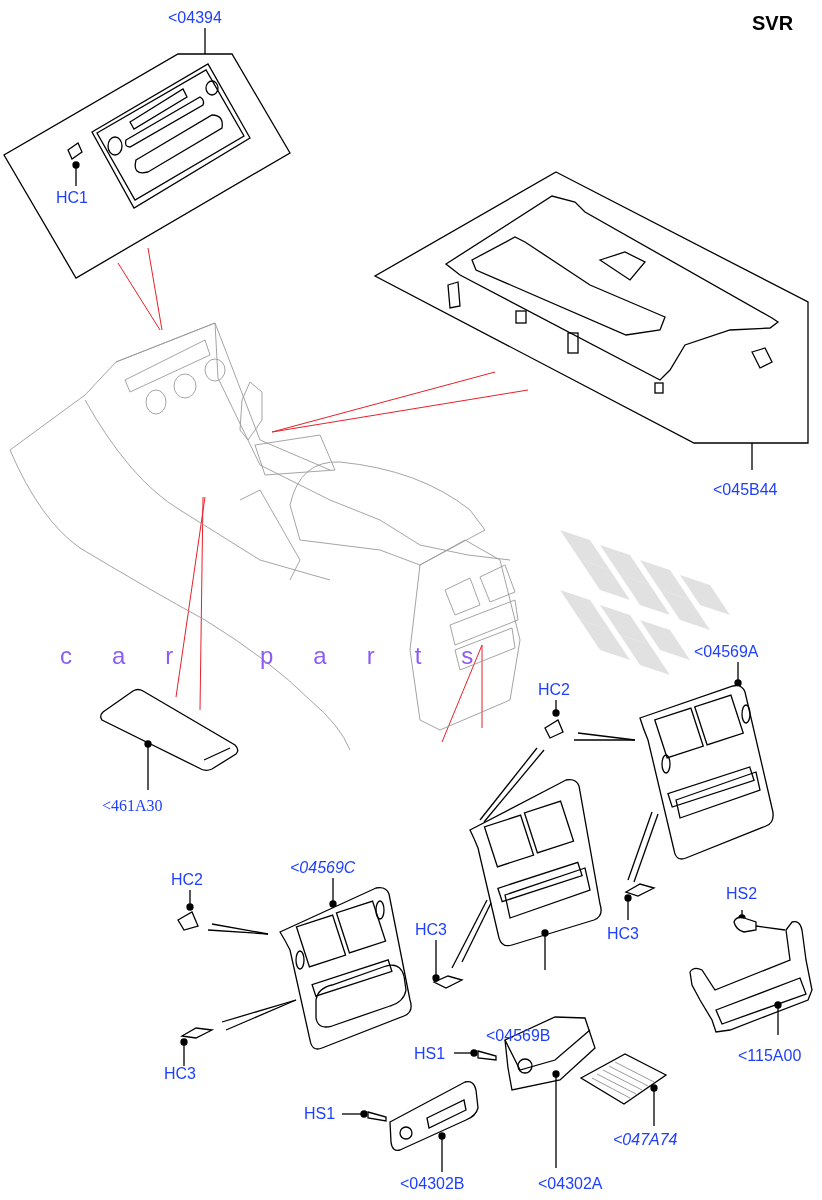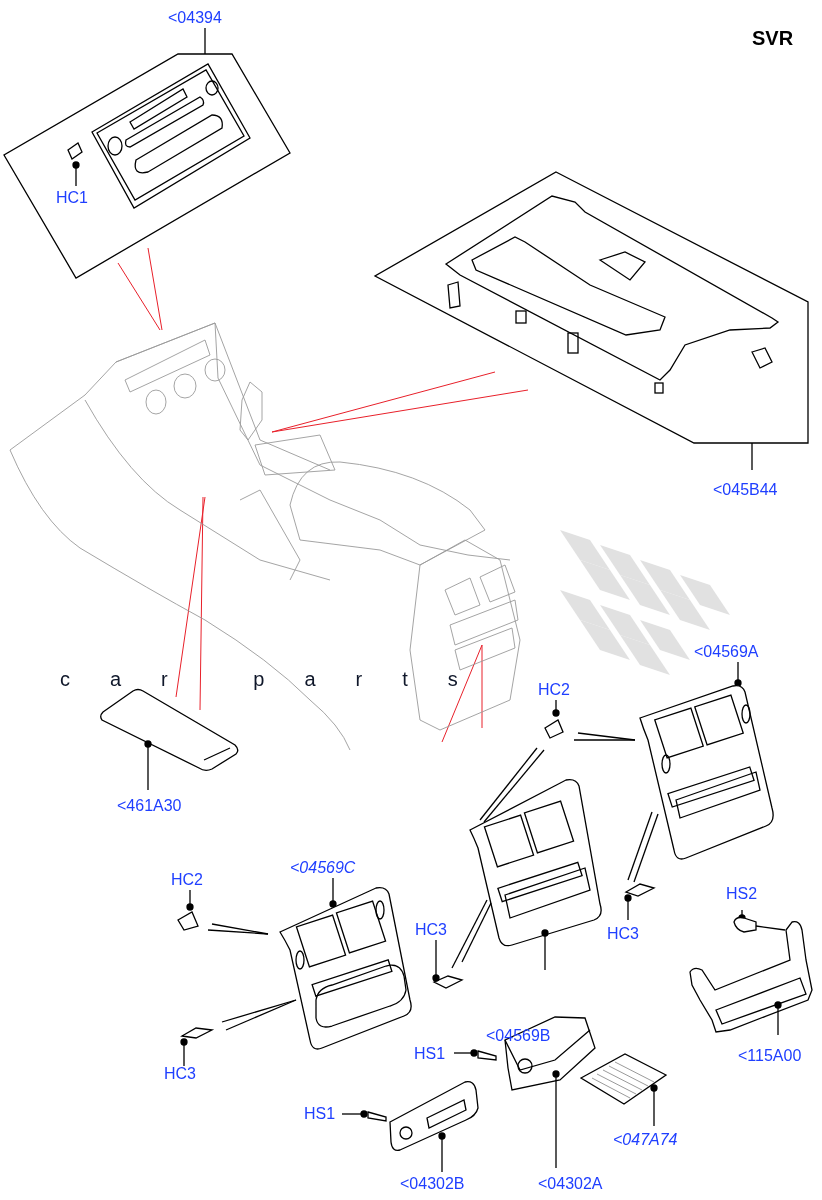--- a/index.html
+++ b/index.html
@@ -1,21 +1,21 @@
 <!DOCTYPE html>
 <html><head>
 <meta charset="utf-8">
 <style>
   html, body { margin:0; padding:0; background:#ffffff; }
   body { width:822px; height:1200px; position:relative; overflow:hidden; font-family:"Liberation Sans", sans-serif; }
   #diagram { position:absolute; left:0; top:0; width:822px; height:1200px; }
   .label { position:absolute; font-family:"Liberation Sans", sans-serif; font-size:16px; color:#1f3fff; white-space:nowrap; line-height:16px; cursor:pointer; }
   .title { position:absolute; font-family:"Liberation Sans", sans-serif; font-weight:bold; font-size:20px; color:#000; }
   .wm-big { position:absolute; left:60px; top:540px; font-family:"Liberation Sans", sans-serif; font-weight:bold; font-size:100px; color:#f6c8c8; opacity:0.75; letter-spacing:0px; }
-  .wm-small { position:absolute; left:60px; top:668px; font-family:"Liberation Sans", sans-serif; font-size:20px; color:#0f172a; letter-spacing:40px; }
+  .wm-small { position:absolute; left:60px; top:642px; font-family:"Liberation Sans", sans-serif; font-size:24px; color:#8b5cf6; letter-spacing:40px; }
 </style>
 </head>
 <body>
 
 <div id="diagram">
 <svg width="822" height="1200" viewBox="0 0 822 1200" xmlns="http://www.w3.org/2000/svg">
 
   <g fill="#dcdcdc" opacity="0.85">
     <polygon points="560,530 590,540 610,570 580,560"></polygon>
     <polygon points="600,545 630,555 650,585 620,575"></polygon>
@@ -212,26 +212,26 @@
     <path d="M390,1122 L465,1082 Q474,1080 476,1090 L478,1108 Q476,1116 466,1120 L400,1150 Q392,1152 391,1142Z"></path>
     <circle cx="406" cy="1133" r="6" fill="none"></circle>
     <path d="M427,1118 L464,1100 L466,1110 L429,1128Z" fill="none"></path>
     <circle cx="442" cy="1136" r="3" fill="#000"></circle>
     <line x1="442" y1="1139" x2="442" y2="1172" fill="none"></line>
   </g>
 </svg>
 
 <div class="wm-small">car parts</div>
 
-<div class="title" style="left:752px; top:12px;margin-top:15px;">SVR</div>
+<div class="title" style="left:752px; top:12px;">SVR</div>
 
 <div class="label" style="left:168px; top:10px;">&lt;04394</div>
 <div class="label" style="left:56px; top:190px;">HC1</div>
 <div class="label" style="left:713px; top:482px;">&lt;045B44</div>
-<div class="label" style="left:117px; top:798px;">&lt;461A30</div>
+<div class="label" style="left:102px; top:798px;font-family:Liberation Serif, serif;">&lt;461A30</div>
 <div class="label" style="left:694px; top:644px;">&lt;04569A</div>
 <div class="label" style="left:538px; top:682px;">HC2</div>
 <div class="label" style="left:290px; top:860px;font-style:italic;">&lt;04569C</div>
 <div class="label" style="left:171px; top:872px;">HC2</div>
 <div class="label" style="left:164px; top:1066px;">HC3</div>
 <div class="label" style="left:415px; top:922px;">HC3</div>
 <div class="label" style="left:486px; top:980px;margin-top:48px;">&lt;04569B</div>
 <div class="label" style="left:607px; top:926px;">HC3</div>
 <div class="label" style="left:726px; top:886px;">HS2</div>
 <div class="label" style="left:738px; top:1048px;">&lt;115A00</div>

